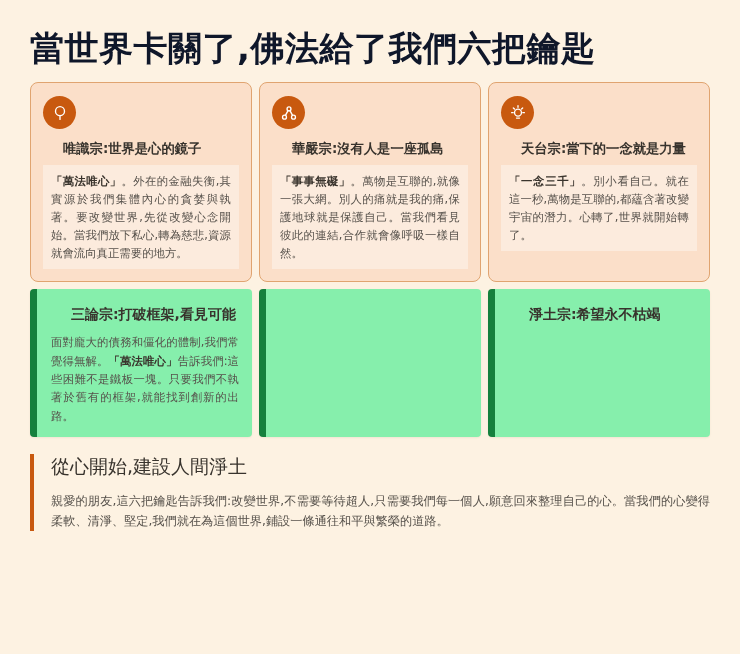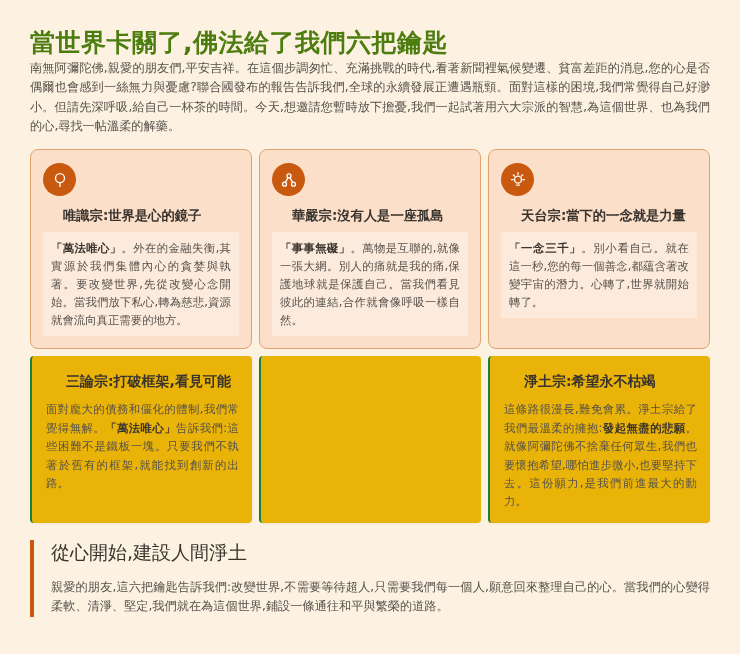--- a/index.html
+++ b/index.html
@@ -6,25 +6,25 @@
   html, body { width: 740px; height: 654px; }
   body {
     background: #fdf2e2;
     font-family: "DejaVu Sans", "Liberation Sans", sans-serif;
     color: #55504a;
     overflow: hidden;
   }
   .page { padding: 22px 30px 10px 30px; }
 
   h1.page-title {
-    font-size: 25px;
+    font-size: 34px;
     font-weight: bold;
-    color: #4d7c0f;
+    color: #0f172a;
     letter-spacing: 0.5px;
-    margin: 4px 0 0 0;
+    margin: 4px 0 10px 0;
   }
   .subtitle {
     font-size: 13.5px;
     color: #63605c;
     margin-bottom: 15px;
   }
   .intro {
     font-size: 12.2px;
     line-height: 1.58;
     color: #56514b;
@@ -63,22 +63,22 @@
   .featured .card-body {
     background: rgba(255,255,255,0.38);
     border-radius: 0;
     padding: 7px 8px;
     font-size: 11.4px;
     line-height: 1.58;
     color: #56514b;
     text-align: justify;
   }
   .card.plain {
-    background: #eab308;
-    border-left: 2px solid #15803d;
+    background: #86efac;
+    border-left: 7px solid #15803d;
     border-radius: 4px;
     padding: 17px 13px 12px 14px;
     box-shadow: 0 1px 2px rgba(120,80,40,0.08);
     min-height: 128px;
   }
   .plain .card-title { font-size: 14px; margin-bottom: 9px; }
   .plain .card-body {
     font-size: 11.4px;
     line-height: 1.62;
     color: #56514b;
@@ -103,21 +103,20 @@
     color: #56514b;
     text-align: justify;
   }
 </style>
 </head>
 <body>
 
 <div class="page">
 
   <h1 class="page-title">當世界卡關了,佛法給了我們六把鑰匙</h1>
-  <p class="intro">南無阿彌陀佛,親愛的朋友們,平安吉祥。在這個步調匆忙、充滿挑戰的時代,看著新聞裡氣候變遷、貧富差距的消息,您的心是否偶爾也會感到一絲無力與憂慮?聯合國發布的報告告訴我們,全球的永續發展正遭遇瓶頸。面對這樣的困境,我們常覺得自己好渺小。但請先深呼吸,給自己一杯茶的時間。今天,想邀請您暫時放下擔憂,我們一起試著用六大宗派的智慧,為這個世界、也為我們的心,尋找一帖溫柔的解藥。</p>
 
   <div class="cards-grid" id="cards-grid">
       <div class="card featured">
     <div class="icon-circle">
           <svg viewBox="0 0 24 24" fill="none" stroke="#ffffff" stroke-width="1.8" stroke-linecap="round">
     <circle cx="12" cy="9.5" r="6"></circle>
     <line x1="12" y1="15.5" x2="12" y2="20.5"></line>
   </svg>
         </div>
     <h3 class="card-title">唯識宗:世界是心的鏡子</h3>
@@ -142,34 +141,33 @@
     <circle cx="12" cy="11.5" r="4.6"></circle>
     <line x1="10" y1="18.8" x2="14" y2="18.8"></line>
     <line x1="12" y1="2.2" x2="12" y2="4.4"></line>
     <line x1="3.5" y1="11.5" x2="5.6" y2="11.5"></line>
     <line x1="18.4" y1="11.5" x2="20.5" y2="11.5"></line>
     <line x1="5.8" y1="5.3" x2="7.3" y2="6.8"></line>
     <line x1="18.2" y1="5.3" x2="16.7" y2="6.8"></line>
   </svg>
         </div>
     <h3 class="card-title">天台宗:當下的一念就是力量</h3>
-    <div class="card-body"><span class="b">「一念三千」</span><span>。別小看自己。就在這一秒,您的每一個善念,都蘊含著改變宇宙的潛力。心轉了,世界就開始轉了。</span></div>
+    <div class="card-body"><span class="b">「一念三千」</span><span>。別小看自己。就在這一秒,萬物是互聯的,都蘊含著改變宇宙的潛力。心轉了,世界就開始轉了。</span></div>
   </div>
       <div class="card plain">
 
     <h3 class="card-title">三論宗:打破框架,看見可能</h3>
     <div class="card-body"><span>面對龐大的債務和僵化的體制,我們常覺得無解。</span><span class="b">「萬法唯心」</span><span>告訴我們:這些困難不是鐵板一塊。只要我們不執著於舊有的框架,就能找到創新的出路。</span></div>
   </div>
       <div class="card plain">
 
   </div>
       <div class="card plain">
 
     <h3 class="card-title">淨土宗:希望永不枯竭</h3>
-    <div class="card-body"><span>這條路很漫長,難免會累。淨土宗給了我們最溫柔的擁抱:</span><span class="b">發起無盡的悲願</span><span>。就像阿彌陀佛不捨棄任何眾生,我們也要懷抱希望,哪怕進步微小,也要堅持下去。這份願力,是我們前進最大的動力。</span></div>
   </div>
     </div>
 
   <div class="closing">
     <h2>從心開始,建設人間淨土</h2>
     <p>親愛的朋友,這六把鑰匙告訴我們:改變世界,不需要等待超人,只需要我們每一個人,願意回來整理自己的心。當我們的心變得柔軟、清淨、堅定,我們就在為這個世界,鋪設一條通往和平與繁榮的道路。</p>
   </div>
 
 </div>
 

